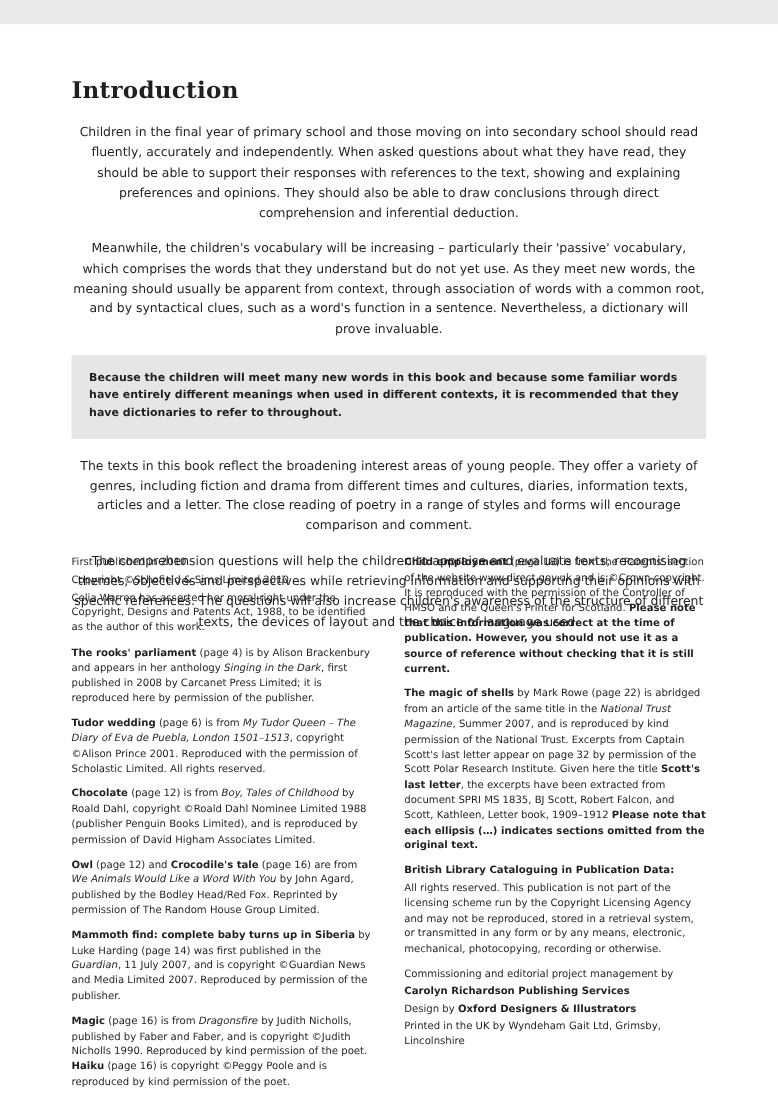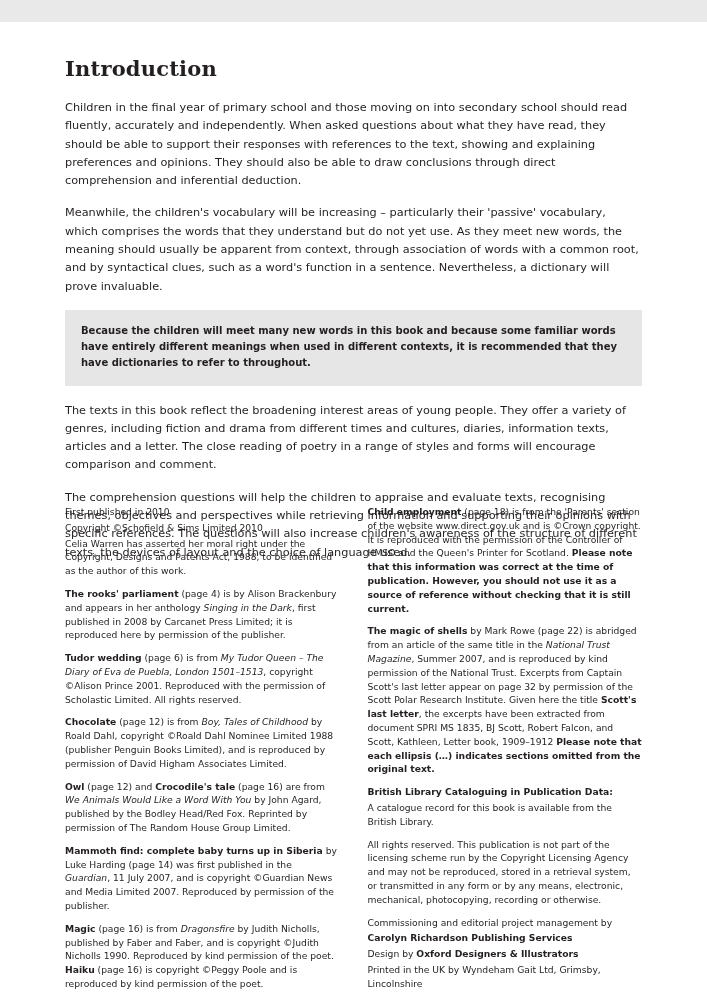--- a/index.html
+++ b/index.html
@@ -27,36 +27,36 @@
     left: 0;
     width: 707px;
     height: 22px;
     background: #e9e9ea;
   }
   .content {
     position: absolute;
     top: 22px;
     left: 0;
     width: 707px;
-    padding: 4px 65px;
+    padding: 17px 65px;
     box-sizing: border-box;
   }
   h1.page-title {
     font-family: "DejaVu Serif", serif;
     font-size: 21px;
     font-weight: bold;
     color: #231f20;
     margin: 30px 0 18px 0;
     letter-spacing: 0.2px;
   }
   p.intro {
     font-size: 11.3px;
     line-height: 1.62;
     margin: 0 0 14px 0;
-    text-align: left;
+    text-align: center;
     color: #231f20;
   }
   .callout {
     background: #e6e6e7;
     padding: 13px 16px 14px 16px;
     margin: 6px 0 16px 0;
   }
   .callout p {
     margin: 0;
     font-size: 10px;
@@ -129,21 +129,20 @@
 
       <p><b>Magic</b><span> (page 16) is from </span><i>Dragonsfire</i><span> by Judith Nicholls, published by Faber and Faber, and is copyright ©Judith Nicholls 1990. Reproduced by kind permission of the poet. </span><b>Haiku</b><span> (page 16) is copyright ©Peggy Poole and is reproduced by kind permission of the poet. </span></p>
     </div>
 
     <div class="col">
       <p><b>Child employment</b><span> (page 18) is from the 'Parents' section of the website www.direct.gov.uk  and is ©Crown copyright. It is reproduced with the permission of the Controller of HMSO and the Queen's Printer for Scotland. </span><b>Please note that this information was correct at the time of publication. However, you should not use it as a source of reference without checking that it is still current.</b></p>
 
       <p><b>The magic of shells</b><span> by Mark Rowe (page 22) is abridged from an article of the same title in the </span><i>National Trust Magazine</i><span>, Summer 2007, and is reproduced by kind permission of the National Trust. Excerpts from Captain Scott's last letter appear on page 32 by permission of the Scott Polar Research Institute. Given here the title </span><b>Scott's last letter</b><span>, the excerpts have been extracted from document SPRI MS 1835, BJ Scott, Robert Falcon, and Scott, Kathleen, Letter book, 1909–1912 </span><b>Please note that each ellipsis (…) indicates sections omitted from the original text.</b></p>
 
       <p class="tight"><b>British Library Cataloguing in Publication Data:</b></p>
-      <p>A catalogue record for this book is available from the British Library.</p>
 
       <p>All rights reserved. This publication is not part of the licensing scheme run by the Copyright Licensing Agency and may not be reproduced, stored in a retrieval system, or transmitted in any form or by any means, electronic, mechanical, photocopying, recording or otherwise.</p>
 
       <p class="tight">Commissioning and editorial project management by</p>
       <p class="tight"><b>Carolyn Richardson Publishing Services</b></p>
 
       <p class="tight"><span>Design by </span><b>Oxford Designers &amp; Illustrators</b></p>
       <p>Printed in the UK by Wyndeham Gait Ltd, Grimsby, Lincolnshire</p>
 
     </div>

